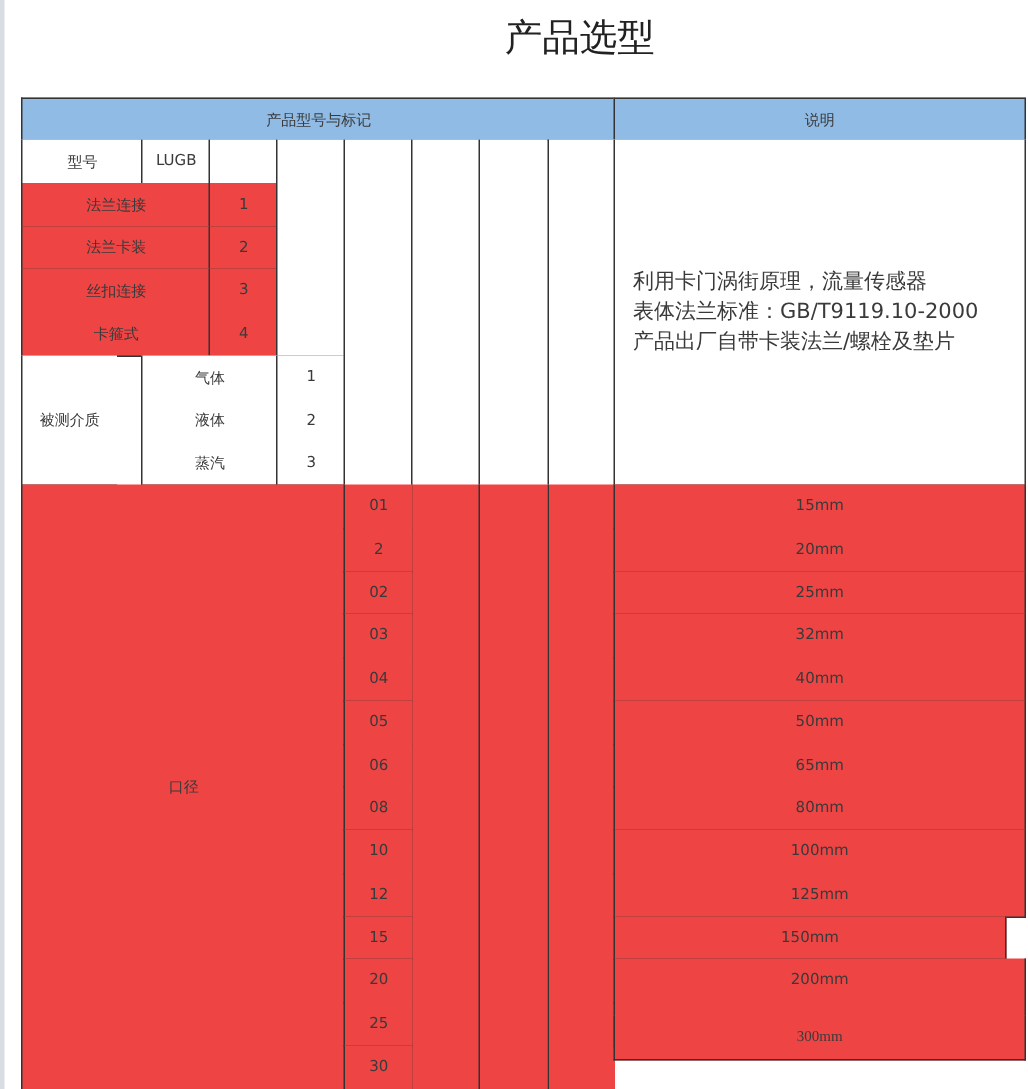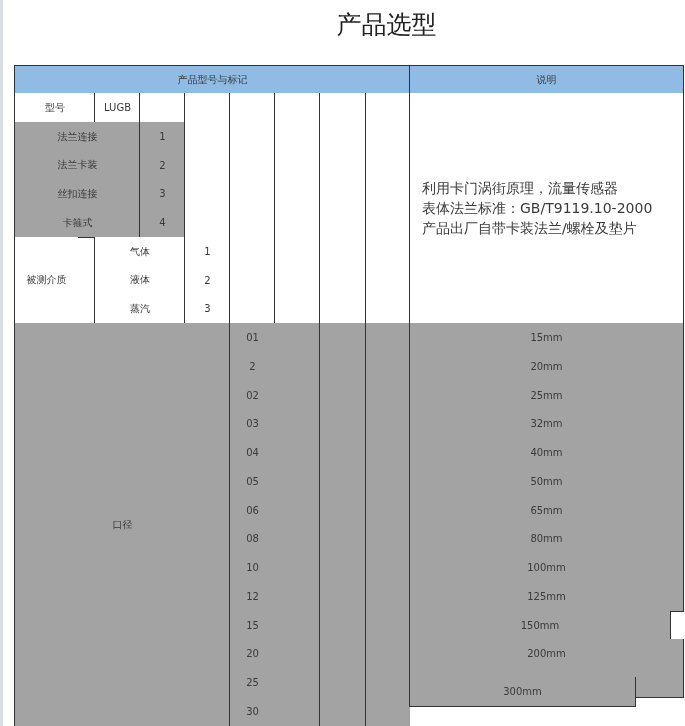--- a/index.html
+++ b/index.html
@@ -3,21 +3,21 @@
 <meta charset="utf-8">
 <style>
   html, body { margin:0; padding:0; }
   body { width:685px; height:726px; background:#fff; position:relative; overflow:hidden;
          font-family:"DejaVu Sans","Liberation Sans",sans-serif; color:#333; }
   .leftstrip { position:absolute; left:0; top:0; width:3px; height:726px; background:#d8dde3; }
   .title { position:absolute; left:0; width:685px; top:8px; text-align:center;
            font-family:"DejaVu Serif","Liberation Serif",serif; font-size:25px; color:#222;margin-left:44px; }
   .c { position:absolute; box-sizing:border-box; display:flex; align-items:center; justify-content:center;
        font-size:10px; color:#3a3a3a; }
-  .g { background:#a3a3a3; }
+  .g { background:#ef4444; }
   .w { background:#fff; }
   .hdr { background:#8fbbe5; }
   .bt { border-top:1px solid #333; }
   .bl { border-left:1px solid #333; }
   .br { border-right:1px solid #333; }
   .bb { border-bottom:1px solid #333; }
   .desc { justify-content:flex-start; align-items:center; padding-left:12px; line-height:20px;
           font-size:14px; white-space:pre-line; }
 </style>
 </head>
@@ -89,15 +89,15 @@
       <div class="c g bl br bb" style="left: 409px; top: 553px; width: 275px; height: 30px;">100mm</div>
       <div class="c g bl bb" style="left: 229px; top: 582px; width: 46px; height: 30px;">12</div>
       <div class="c g bl br bb" style="left: 409px; top: 582px; width: 275px; height: 30px;">125mm</div>
       <div class="c g bl bb" style="left: 229px; top: 611px; width: 46px; height: 29px;">15</div>
       <div class="c g bl br bb" style="left: 409px; top: 611px; width: 262px; height: 29px;">150mm</div>
       <div class="c g bl bb" style="left: 229px; top: 639px; width: 46px; height: 30px;">20</div>
       <div class="c g bl br bb" style="left: 409px; top: 639px; width: 275px; height: 30px;">200mm</div>
       <div class="c g bl bb" style="left: 229px; top: 668px; width: 46px; height: 30px;">25</div>
       <div class="c g bl br bb" style="left: 409px; top: 668px; width: 275px; height: 30px;">250mm</div>
       <div class="c g bl bb" style="left: 229px; top: 697px; width: 46px; height: 30px; text-align: center;">30</div>
-      <div class="c g bl br bb" style="left: 409px; top: 677px; width: 227px; height: 30px;">300mm</div>
+      <div class="c g bl br bb" style="left: 409px; top: 677px; width: 275px; height: 30px; font-family: Liberation Serif, serif;">300mm</div>
     </div>
 </div>
 
 </body></html>

